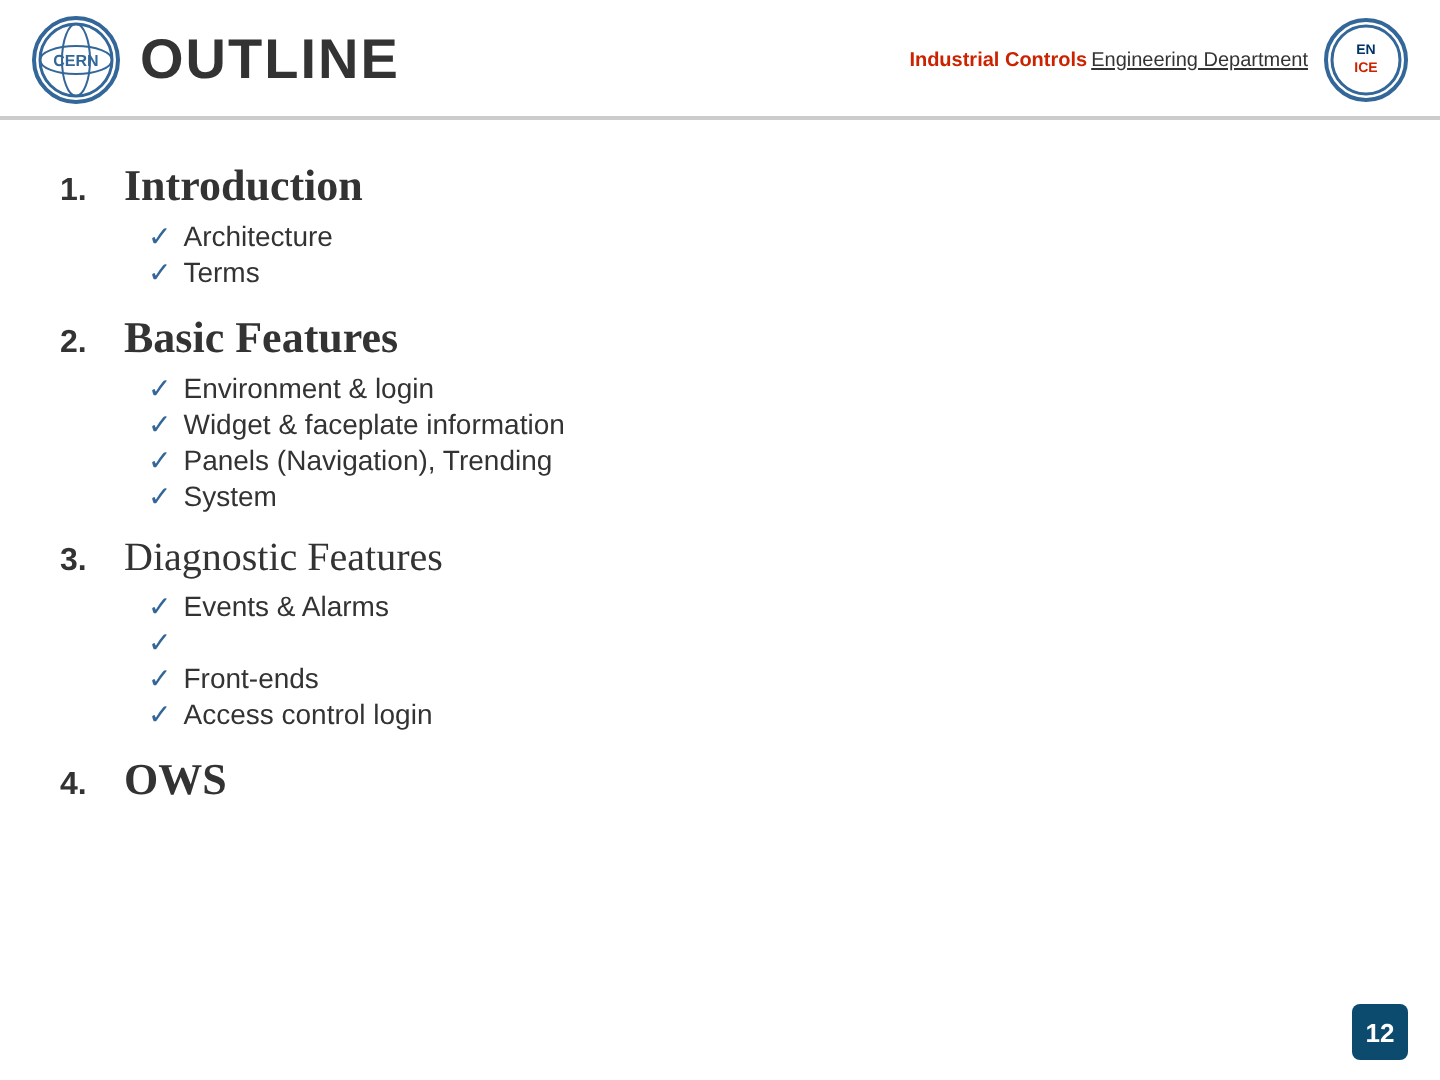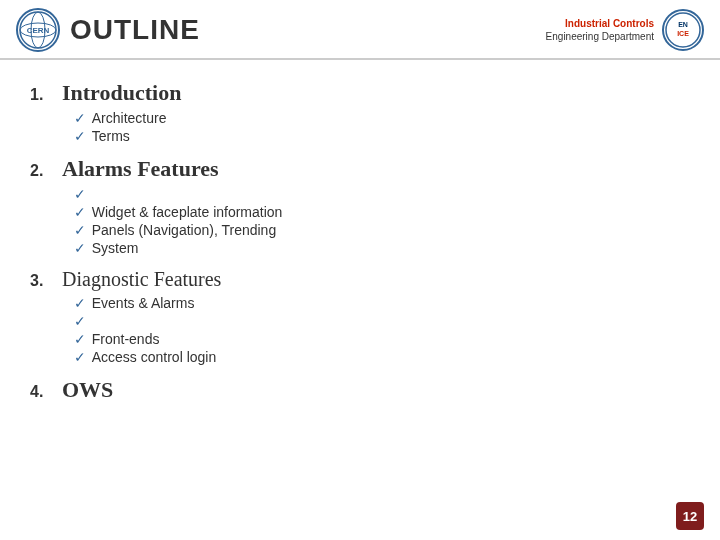--- a/index.html
+++ b/index.html
@@ -57,36 +57,37 @@
       font-size: 28px;
       font-weight: bold;
       color: #333333;
       letter-spacing: 1px;
       text-transform: uppercase;
     }
 
     
     .header-right {
       display: flex;
-      flex-direction: column;
-      align-items: flex-end;
+      flex-direction: row;
+      align-items: center;
       gap: 2px;
     }
 
     .dept-text {
       font-size: 10px;
       color: #cc2200;
       font-weight: bold;
       text-align: right;
     }
 
     .dept-sub {
       font-size: 10px;
       color: #333;
       text-align: right;
+      text-decoration: underline;
     }
 
     
     .nice-logo {
       width: 42px;
       height: 42px;
       border: 2px solid #336699;
       border-radius: 50%;
       display: flex;
       align-items: center;
@@ -158,21 +159,21 @@
       color: #336699;
       font-size: 14px;
       flex-shrink: 0;
     }
 
     
     .page-number {
       position: absolute;
       bottom: 10px;
       right: 16px;
-      background: #7f1d1d;
+      background: #0c4a6e;
       color: white;
       font-size: 13px;
       font-weight: bold;
       width: 28px;
       height: 28px;
       border-radius: 4px;
       display: flex;
       align-items: center;
       justify-content: center;
     }
@@ -238,25 +239,26 @@
         <div class="sub-item">
           <span class="checkmark">✓</span>
           <span>Terms</span>
         </div>
       </div>
     </div>
 
     <div class="section">
       <div class="section-header">
         <span class="section-number">2.</span>
-        <span class="section-title">Alarms Features</span>
+        <span class="section-title">Basic Features</span>
       </div>
       <div class="sub-items">
         <div class="sub-item">
           <span class="checkmark">✓</span>
+          <span>Environment &amp; login</span>
         </div>
         <div class="sub-item">
           <span class="checkmark">✓</span>
           <span>Widget  &amp; faceplate information</span>
         </div>
         <div class="sub-item">
           <span class="checkmark">✓</span>
           <span>Panels (Navigation), Trending</span>
         </div>
         <div class="sub-item">

